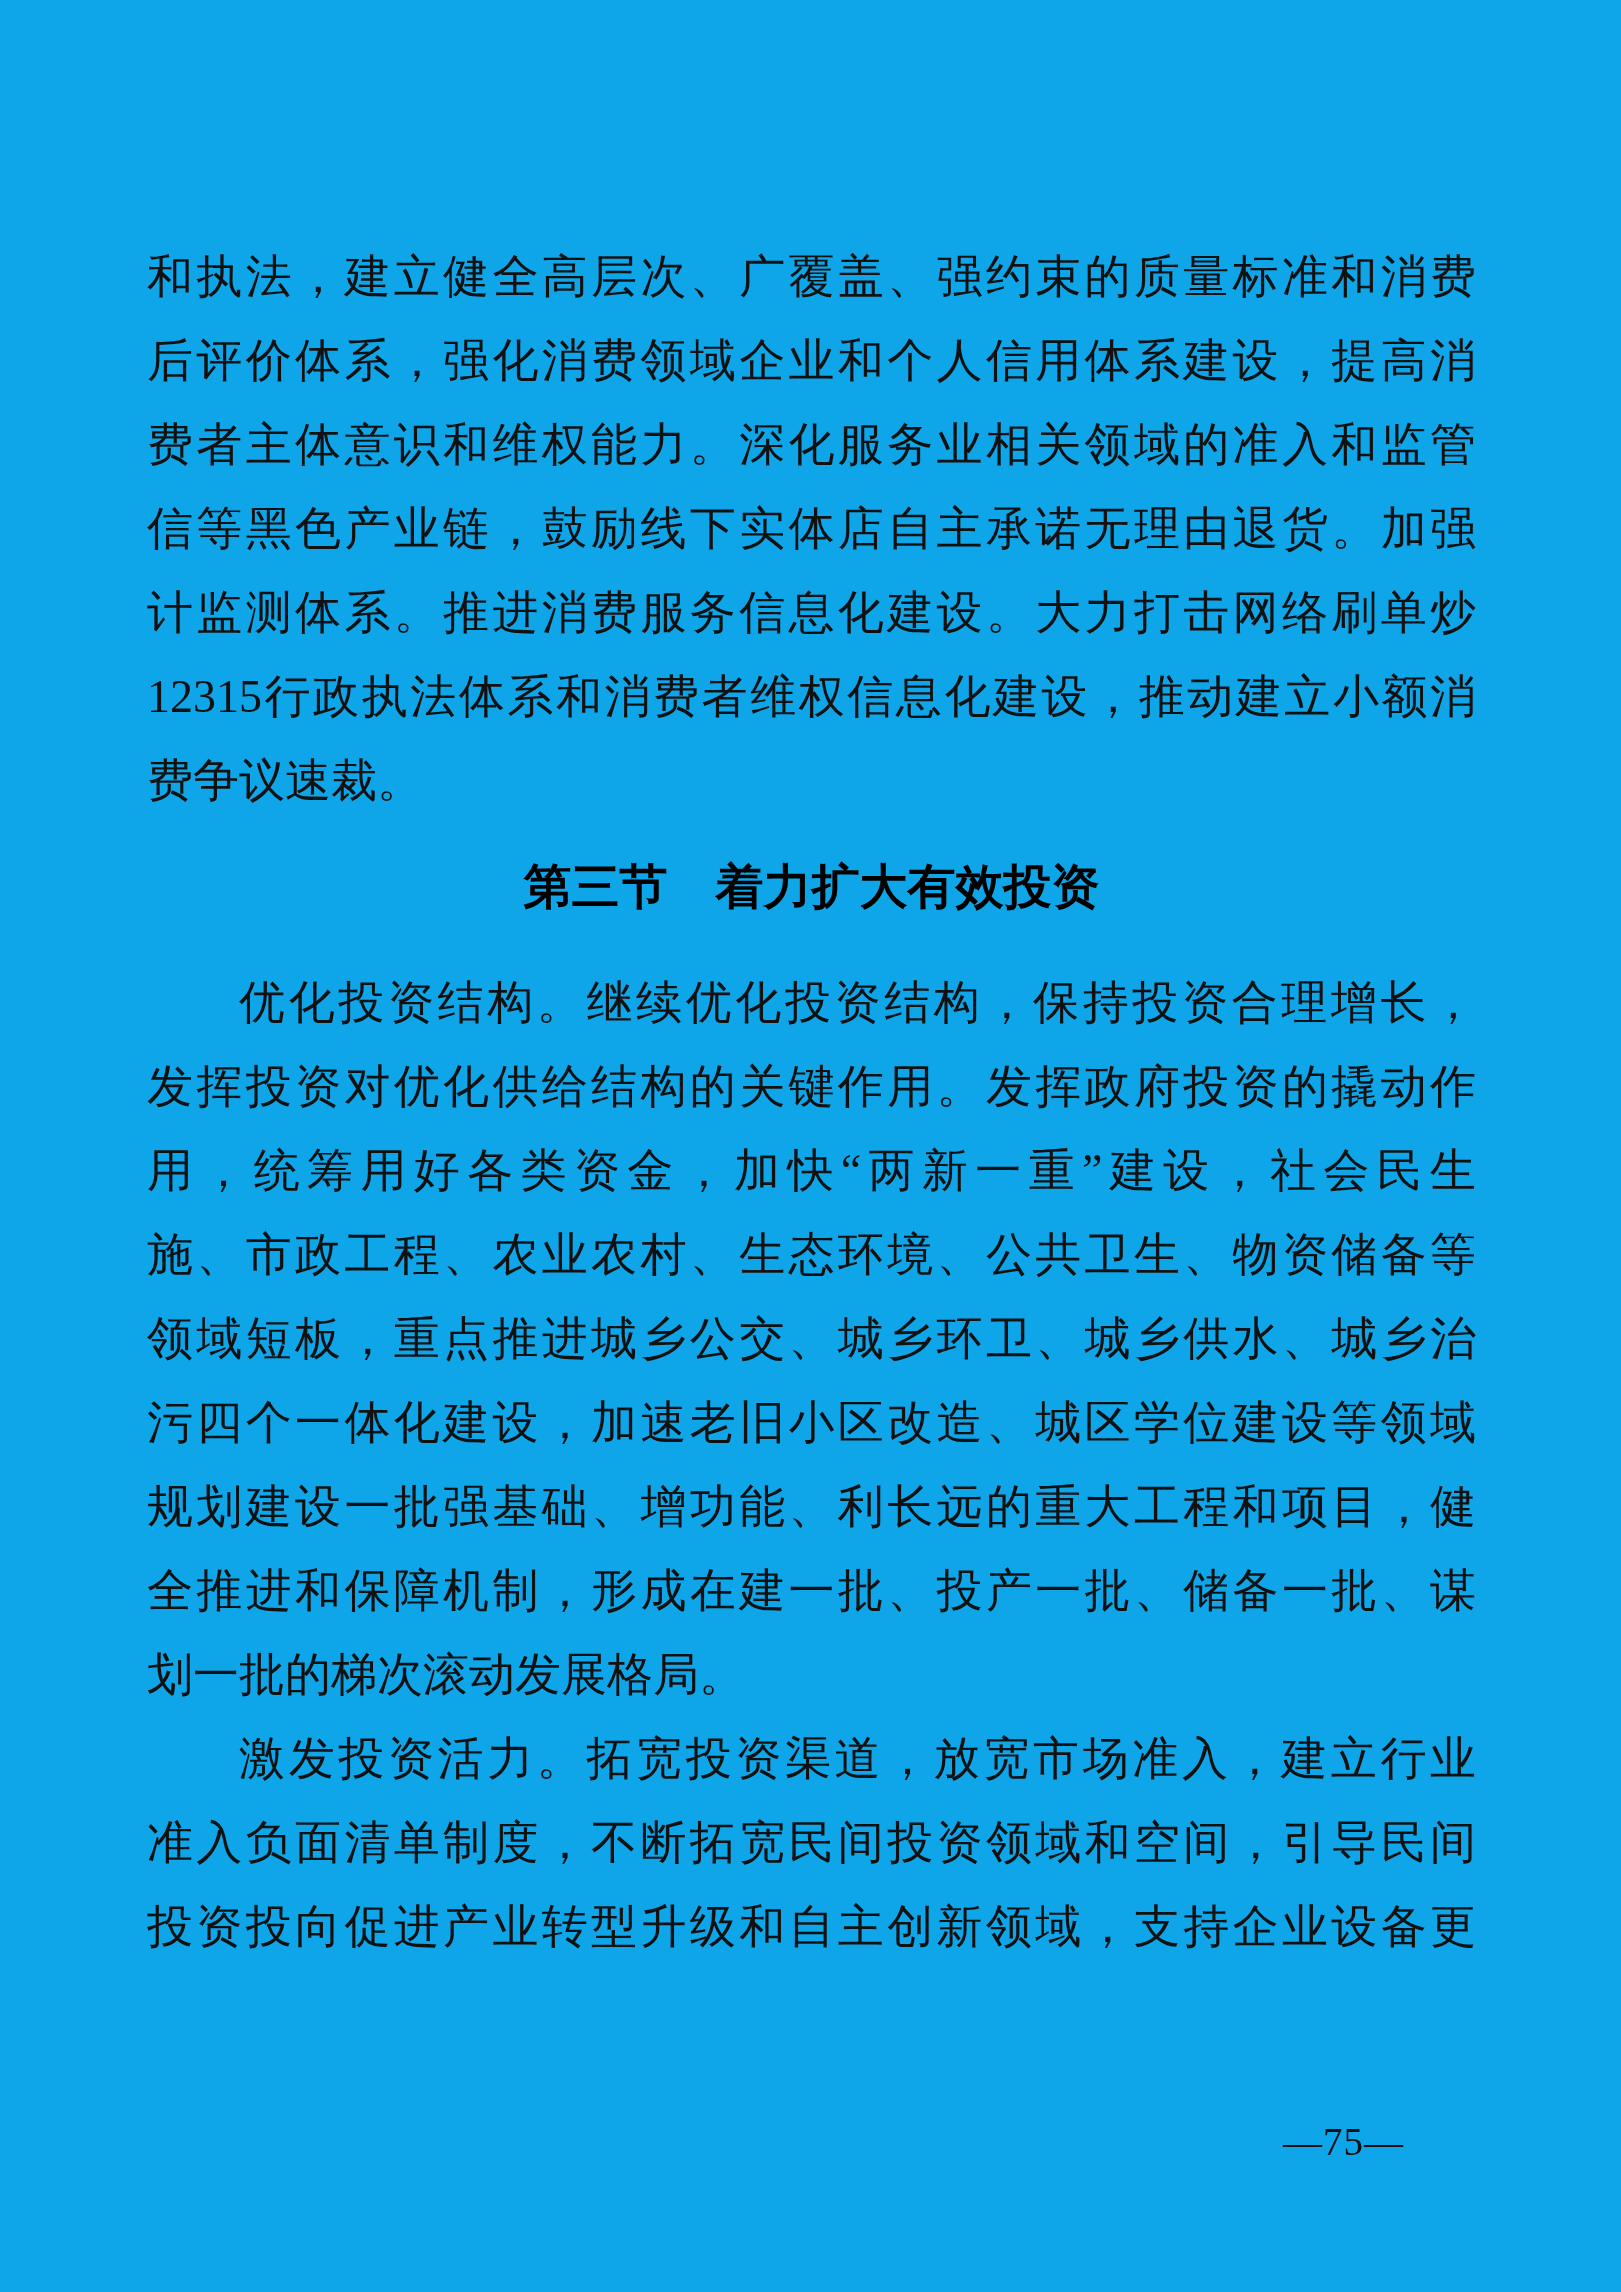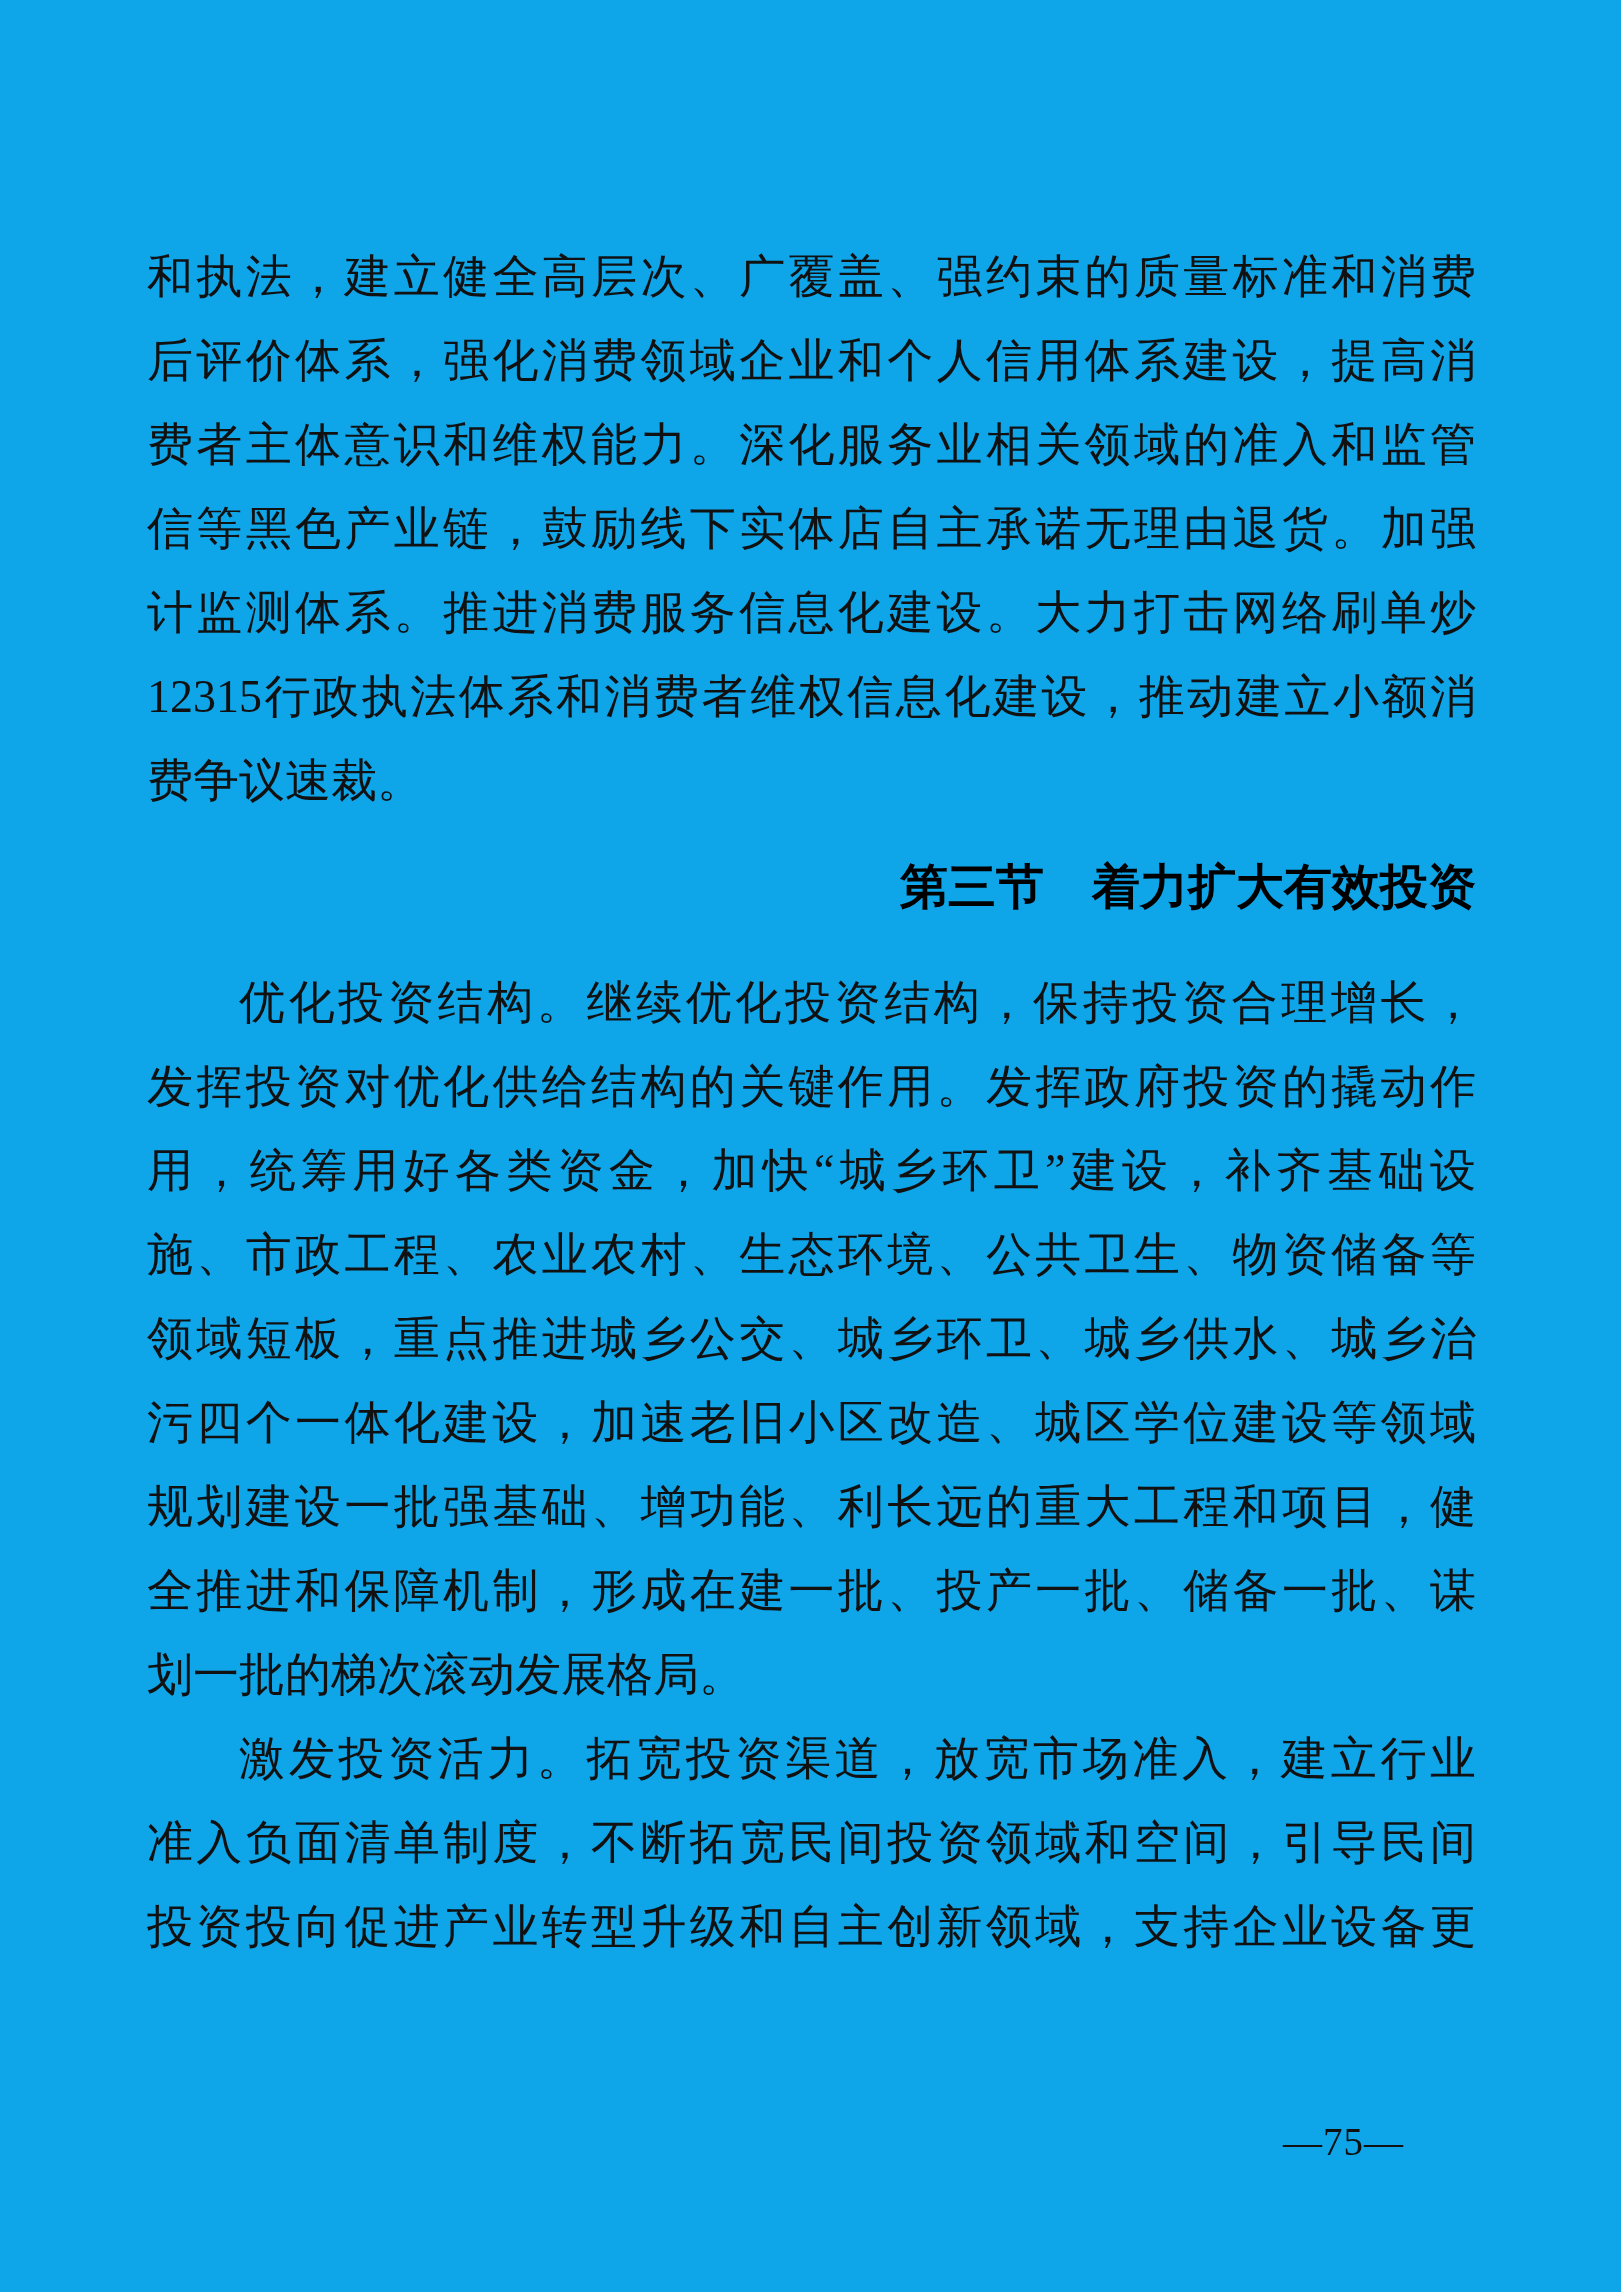--- a/index.html
+++ b/index.html
@@ -42,21 +42,21 @@
     font-weight: 400;
   }
   .heading {
     font-family: "Liberation Sans", "DejaVu Sans", sans-serif;
     font-weight: 700;
     font-size: 48px;
     line-height: 84px;
     height: 84px;
     margin-top: 21.6px;
     margin-bottom: 32px;
-    text-align: right;
+    text-align: center;
     color: #000000;
   }
   .page-number {
     position: absolute;
     top: 2120px;
     right: 217px;
     font-size: 39px;
     line-height: 43px;
     color: #111111;
     letter-spacing: 1px;
@@ -76,21 +76,21 @@
       <div class="line"><span class="lead"></span><span>计监测体系。推进消费服务信息化建设。大力打击网络刷单炒</span></div>
       <div class="line"><span class="lead"></span><span>12315行政执法体系和消费者维权信息化建设，推动建立小额消</span></div>
       <div class="line short"><span class="lead"></span><span>费争议速裁。</span></div>
     </div>
 
     <div class="heading">第三节　着力扩大有效投资</div>
 
     <div>
       <div class="line indent"><span class="lead">优化投资结构。</span><span>继续优化投资结构，保持投资合理增长，</span></div>
       <div class="line"><span class="lead"></span><span>发挥投资对优化供给结构的关键作用。发挥政府投资的撬动作</span></div>
-      <div class="line"><span class="lead"></span><span>用，统筹用好各类资金，加快“城乡环卫”建设，补齐基础设</span></div>
+      <div class="line"><span class="lead"></span><span>用，统筹用好各类资金，加快“两新一重”建设，社会民生</span></div>
       <div class="line"><span class="lead"></span><span>施、市政工程、农业农村、生态环境、公共卫生、物资储备等</span></div>
       <div class="line"><span class="lead"></span><span>领域短板，重点推进城乡公交、城乡环卫、城乡供水、城乡治</span></div>
       <div class="line"><span class="lead"></span><span>污四个一体化建设，加速老旧小区改造、城区学位建设等领域</span></div>
       <div class="line"><span class="lead"></span><span>规划建设一批强基础、增功能、利长远的重大工程和项目，健</span></div>
       <div class="line"><span class="lead"></span><span>全推进和保障机制，形成在建一批、投产一批、储备一批、谋</span></div>
       <div class="line short"><span class="lead"></span><span>划一批的梯次滚动发展格局。</span></div>
     </div>
 
     <div>
       <div class="line indent"><span class="lead">激发投资活力。</span><span>拓宽投资渠道，放宽市场准入，建立行业</span></div>

